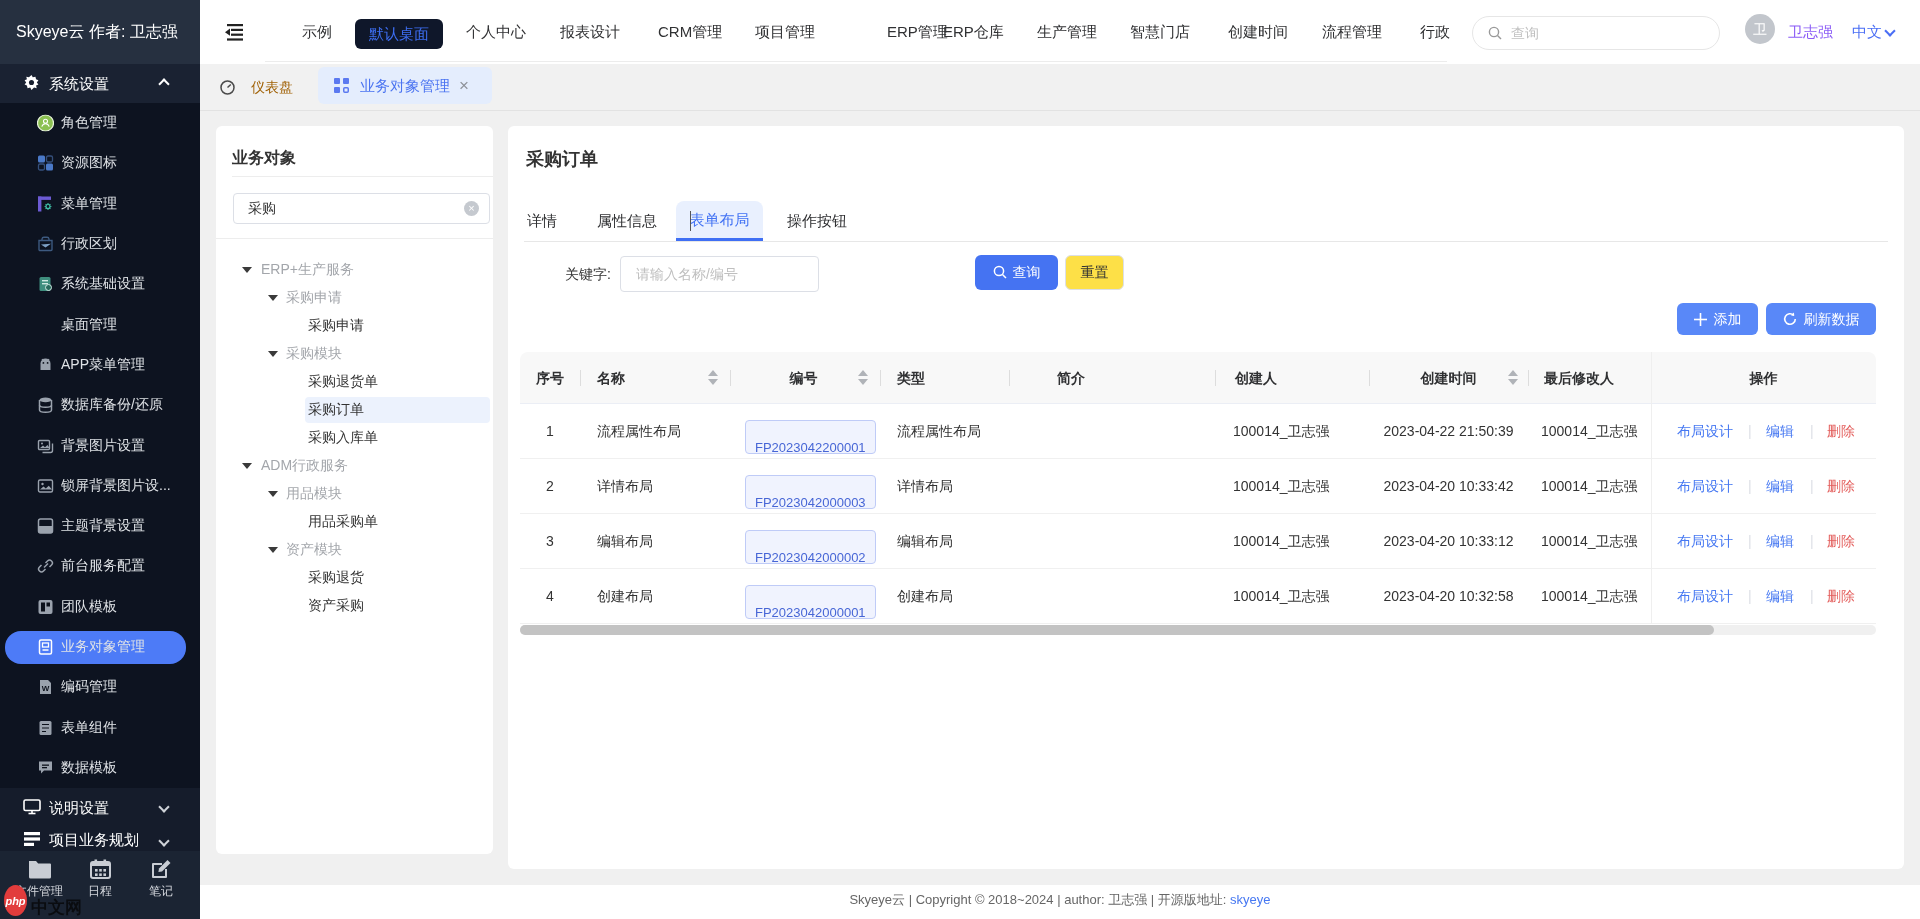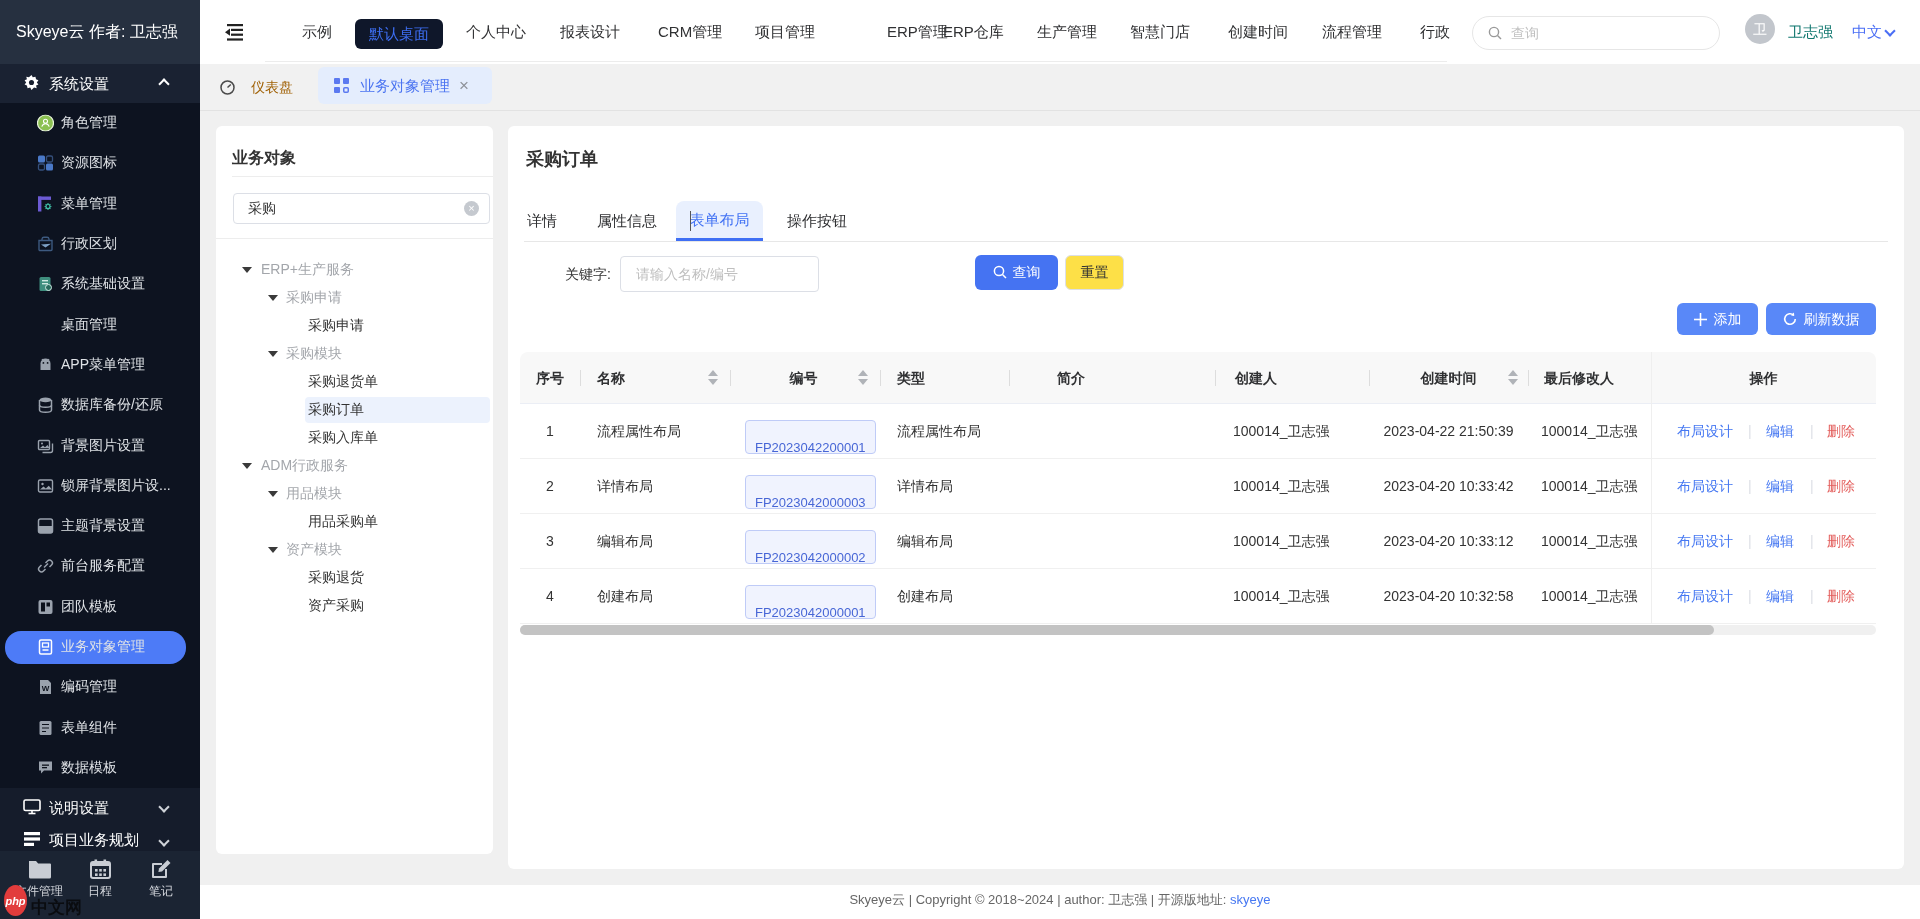--- a/index.html
+++ b/index.html
@@ -29,21 +29,21 @@
 #topnav{position:absolute;left:200px;top:0;width:1720px;height:64px;background:#fff;}
 #navline{position:absolute;left:65px;top:61px;width:1182px;height:1px;background:#ececec;}
 .nitem{position:absolute;top:0;height:64px;line-height:64px;font-size:15px;color:#303133;white-space:nowrap;}
 #navpill{position:absolute;left:155px;top:19px;width:88px;height:30px;background:#0f172a;border-radius:6px;}
 #navpill span{display:block;text-align:center;line-height:30px;font-size:15px;color:#3d6ef2;}
 #collapse{position:absolute;left:25px;top:24px;}
 #searchpill{position:absolute;left:1272px;top:16px;width:248px;height:34px;border:1px solid #e6e6e6;border-radius:17px;}
 #searchpill .ph{position:absolute;left:38px;top:8px;font-size:14px;color:#c0c0c0;}
 #searchpill svg{position:absolute;left:15px;top:9px;}
 #avatar{position:absolute;left:1545px;top:14px;width:30px;height:30px;border-radius:50%;background:#c2c6cc;color:#fff;font-size:14px;text-align:center;line-height:30px;}
-#uname{position:absolute;left:1588px;top:0;height:72px;line-height:64px;font-size:15px;color:#0f766e;text-align:center;}
+#uname{position:absolute;left:1588px;top:0;height:72px;line-height:64px;font-size:15px;color:#8b5cf6;text-align:center;}
 #lang{position:absolute;left:1652px;top:0;height:64px;line-height:64px;font-size:15px;color:#4a6ef5;}
 #langv{position:absolute;left:1686px;top:27px;width:8px;height:8px;border-left:2px solid #4a6ef5;border-top:2px solid #4a6ef5;transform:rotate(225deg);}
 
 #tabbar{position:absolute;left:200px;top:64px;width:1720px;height:47px;background:#f1f1f1;border-bottom:1px solid #e2e2e2;}
 #dashico{position:absolute;left:20px;top:16px;}
 #dashlbl{position:absolute;left:51px;top:0;line-height:46px;font-size:14px;color:#a16207;}
 #acttab{position:absolute;left:118px;top:3px;width:174px;height:37px;background:#e4edfd;border-radius:6px;}
 #acttab .gico{position:absolute;left:16px;top:11px;}
 #acttab .t{position:absolute;left:42px;top:0;line-height:37px;font-size:15px;color:#4b74f1;}
 #acttab .x{position:absolute;left:141px;top:0;line-height:37px;font-size:17px;color:#8e9299;}

